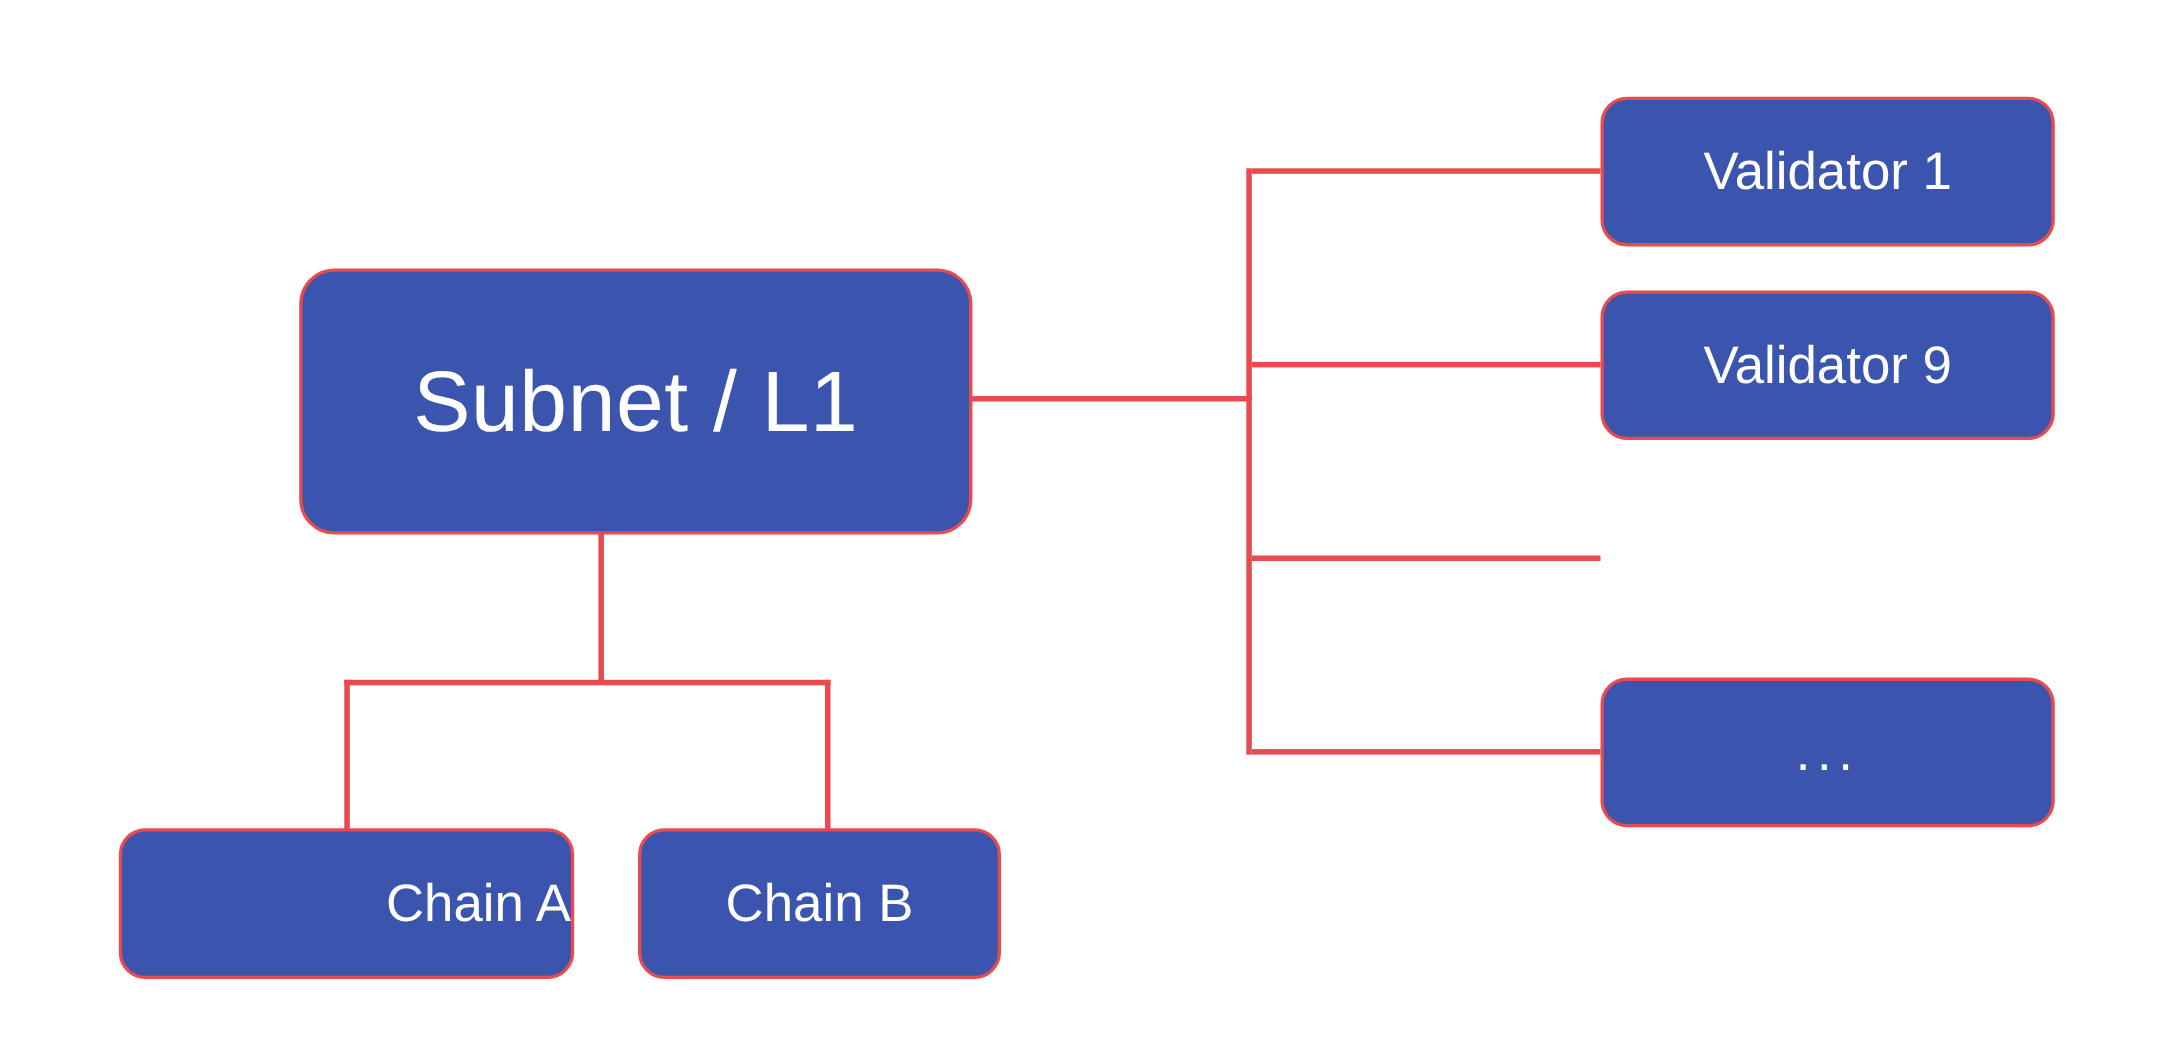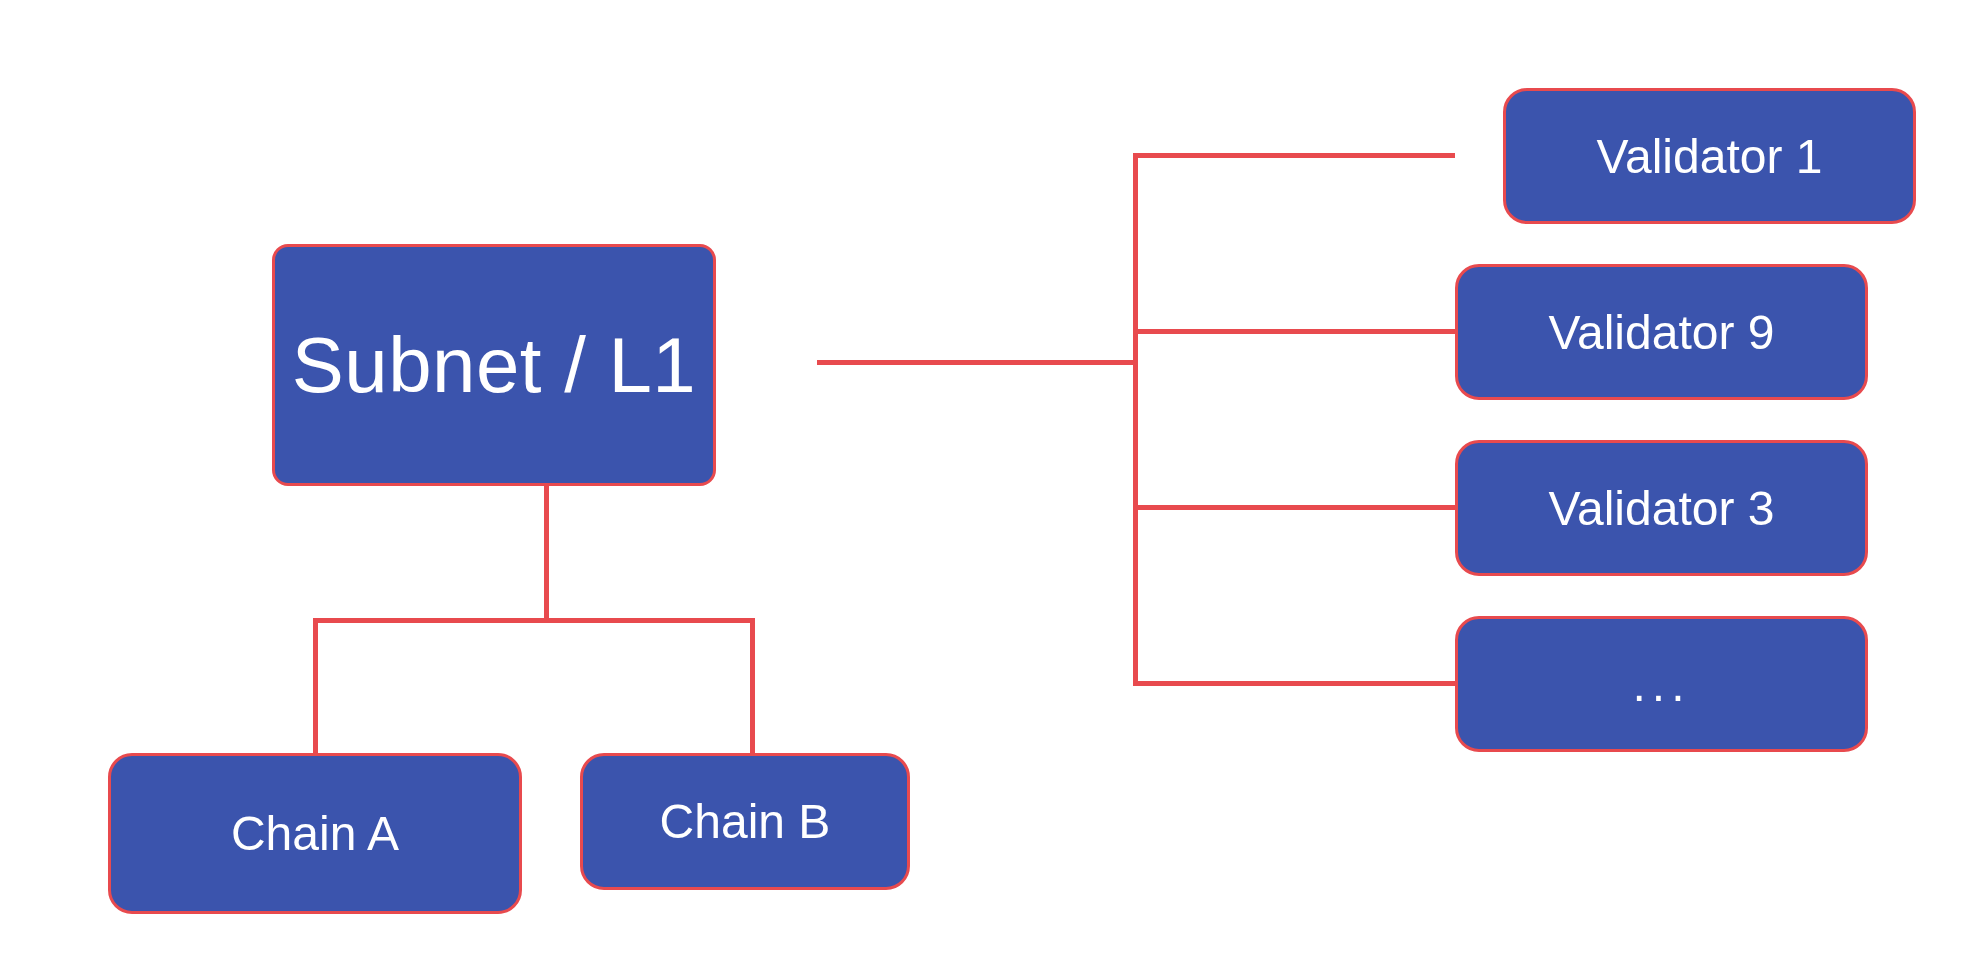--- a/index.html
+++ b/index.html
@@ -32,37 +32,37 @@
     background: var(--node-fill);
     border: 3px solid var(--node-border);
     color: var(--label-text);
     display: flex;
     align-items: center;
     justify-content: center;
     text-align: center;
   }
   .node-root {
     left: 272px; top: 244px;
-    width: 444px; height: 242px;
-    border-radius: 16px;
+    width: 612px; height: 242px;
+    border-radius: 32px;
     font-size: 78px;
     letter-spacing: 0.5px;
   }
   .node-small {
     width: 413px; height: 136px;
     border-radius: 24px;
     font-size: 48px;
   }
   .validator { left: 1455px; }
-  .v1 { top: 88px; margin-left: 48px; }
+  .v1 { top: 88px; }
   .v2 { top: 264px; }
   .v3 { top: 440px; }
   .v4 { top: 616px; }
   .v4 { letter-spacing: 6px; }
-  .chain-a { left: 108px; top: 753px; width: 414px; height: 161px; }
+  .chain-a { left: 108px; top: 753px; width: 414px; height: 137px; justify-content: flex-end; }
   .chain-b { left: 580px; top: 753px; width: 330px; height: 137px; }
   .line {
     position: absolute;
     background: var(--connector);
   }
   .l-root-trunk   { left: 817px;  top: 360px; width: 321px; height: 5px; }
   .l-trunk        { left: 1133px; top: 153px; width: 5px;   height: 533px; }
   .l-stub-v1      { left: 1138px; top: 153px; width: 317px; height: 5px; }
   .l-stub-v2      { left: 1138px; top: 329px; width: 317px; height: 5px; }
   .l-stub-v3      { left: 1138px; top: 505px; width: 317px; height: 5px; }
@@ -91,23 +91,20 @@
   <div class="node node-root">
     <span>Subnet / L1</span>
   </div>
 
   <div class="node node-small validator v1">
     <span>Validator 1</span>
   </div>
   <div class="node node-small validator v2">
     <span>Validator 9</span>
   </div>
-  <div class="node node-small validator v3">
-    <span>Validator 3</span>
-  </div>
   <div class="node node-small validator v4">
     <span>...</span>
   </div>
 
   <div class="node node-small chain-a">
     <span>Chain A</span>
   </div>
   <div class="node node-small chain-b">
     <span>Chain B</span>
   </div>

